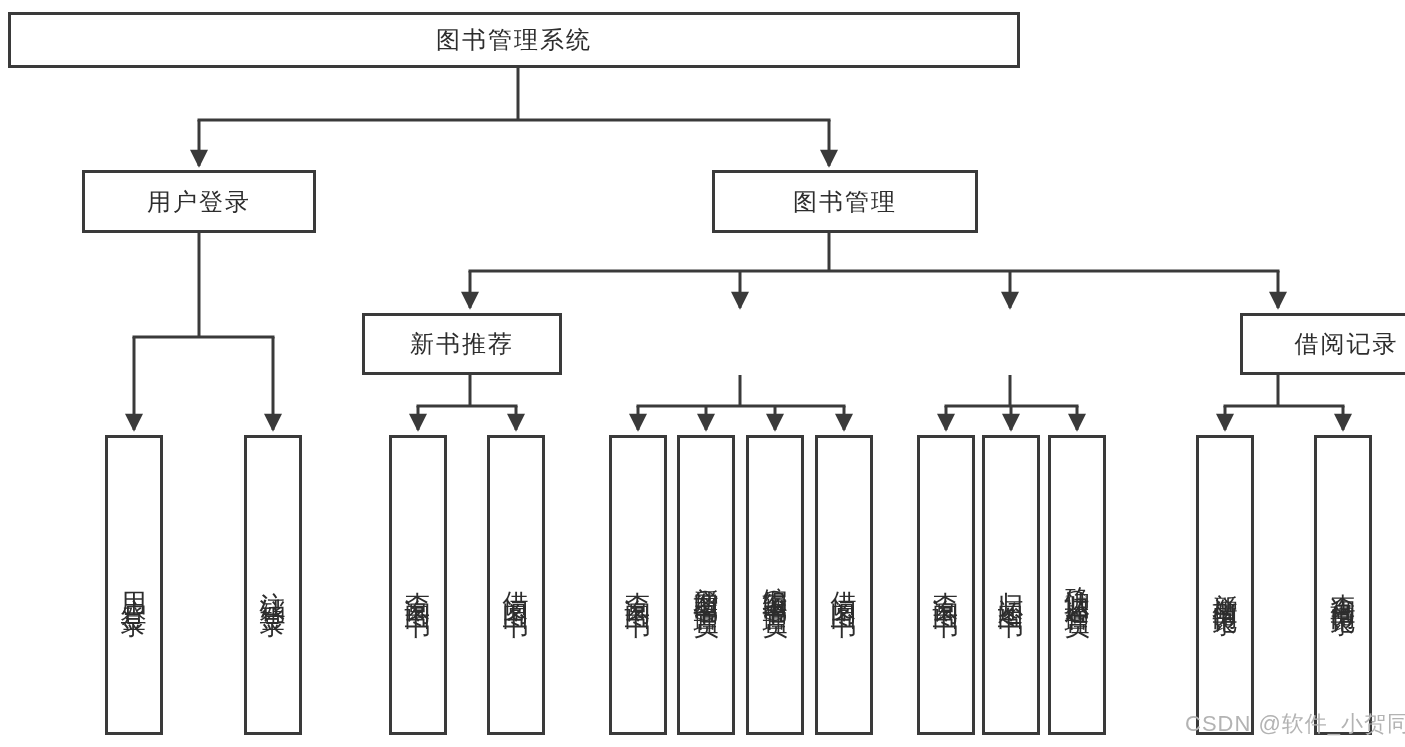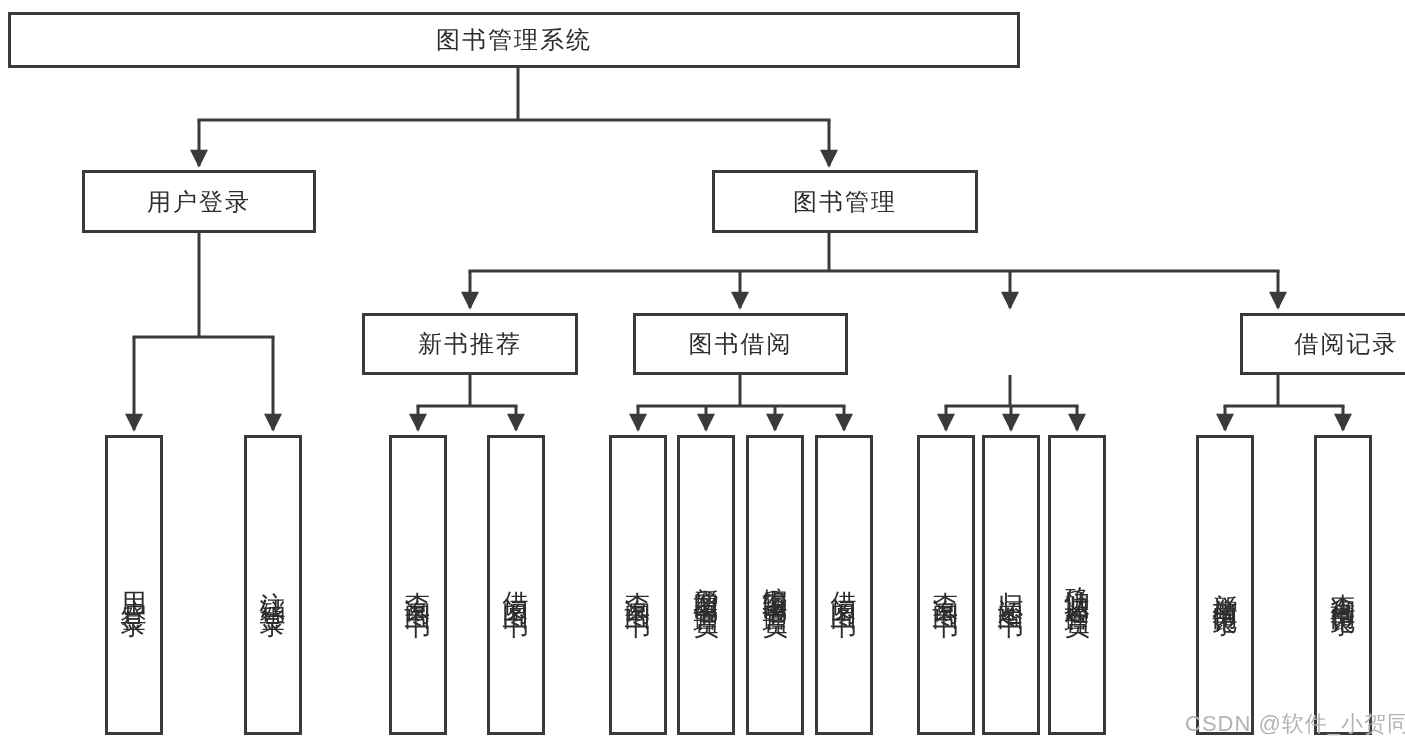--- a/index.html
+++ b/index.html
@@ -101,22 +101,21 @@
       <path d="M1225,406 V430" marker-end="url(#arrow)"></path>
       <path d="M1343,406 V430" marker-end="url(#arrow)"></path>
     </g>
   </svg>
 
   <div class="node h" style="left:8px;top:12px;width:1012px;height:56px;">图书管理系统</div>
 
   <div class="node h" style="left:82px;top:170px;width:234px;height:63px;">用户登录</div>
   <div class="node h" style="left:712px;top:170px;width:266px;height:63px;">图书管理</div>
 
-  <div class="node h" style="left:362px;top:313px;width:216px;height:62px;">新书推荐</div>
-  <div class="node h" style="left:633px;top:313px;width:215px;height:62px;">图书借阅</div>
+  <div class="node h" style="left:362px;top:313px;width:200px;height:62px;">新书推荐</div>
   <div class="node h" style="left:1240px;top:313px;width:213px;height:62px;">借阅记录</div>
 
   <div class="node v" style="left:105px;top:435px;width:58px;height:300px;">用户登录</div>
   <div class="node v" style="left:244px;top:435px;width:58px;height:300px;">注销登录</div>
 
   <div class="node v" style="left:389px;top:435px;width:58px;height:300px;">查询图书</div>
   <div class="node v" style="left:487px;top:435px;width:58px;height:300px;">借阅图书</div>
 
   <div class="node v" style="left:609px;top:435px;width:58px;height:300px;">查询图书</div>
   <div class="node v long" style="left:677px;top:435px;width:58px;height:300px;">新增图书（管理员）</div>

